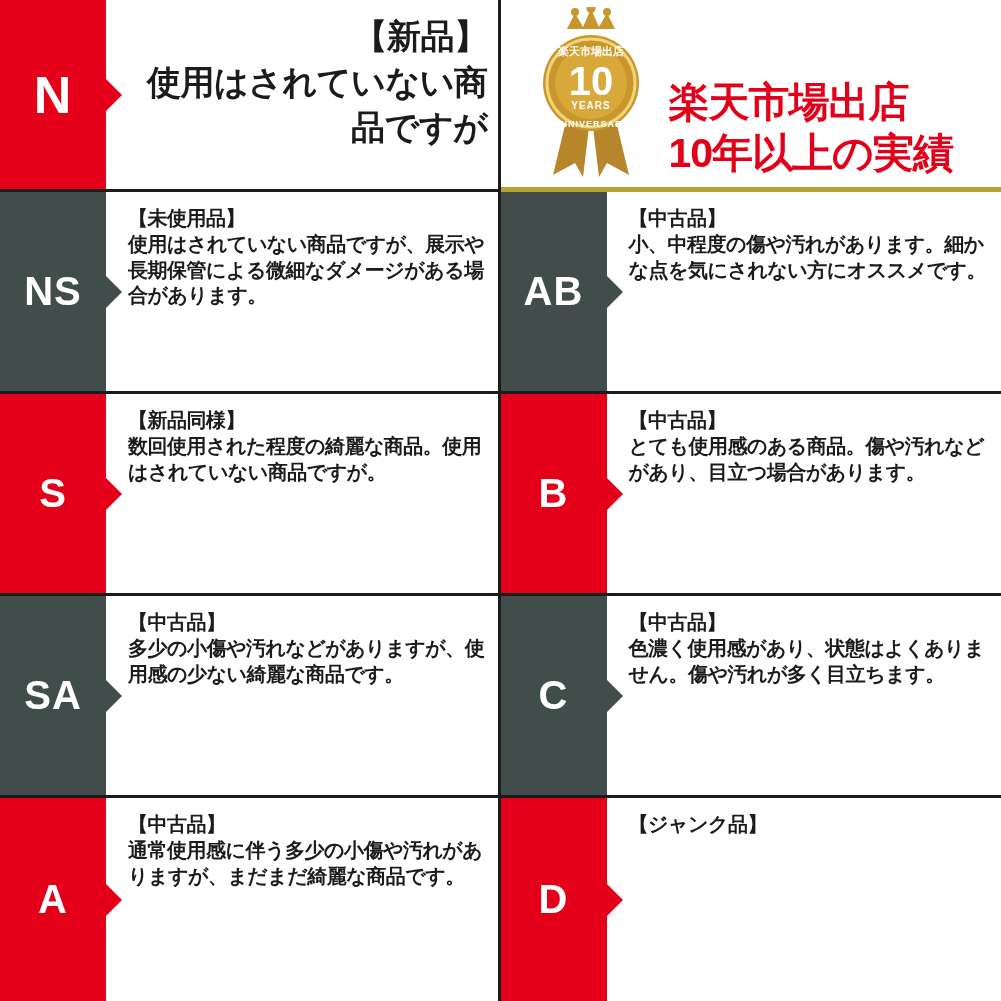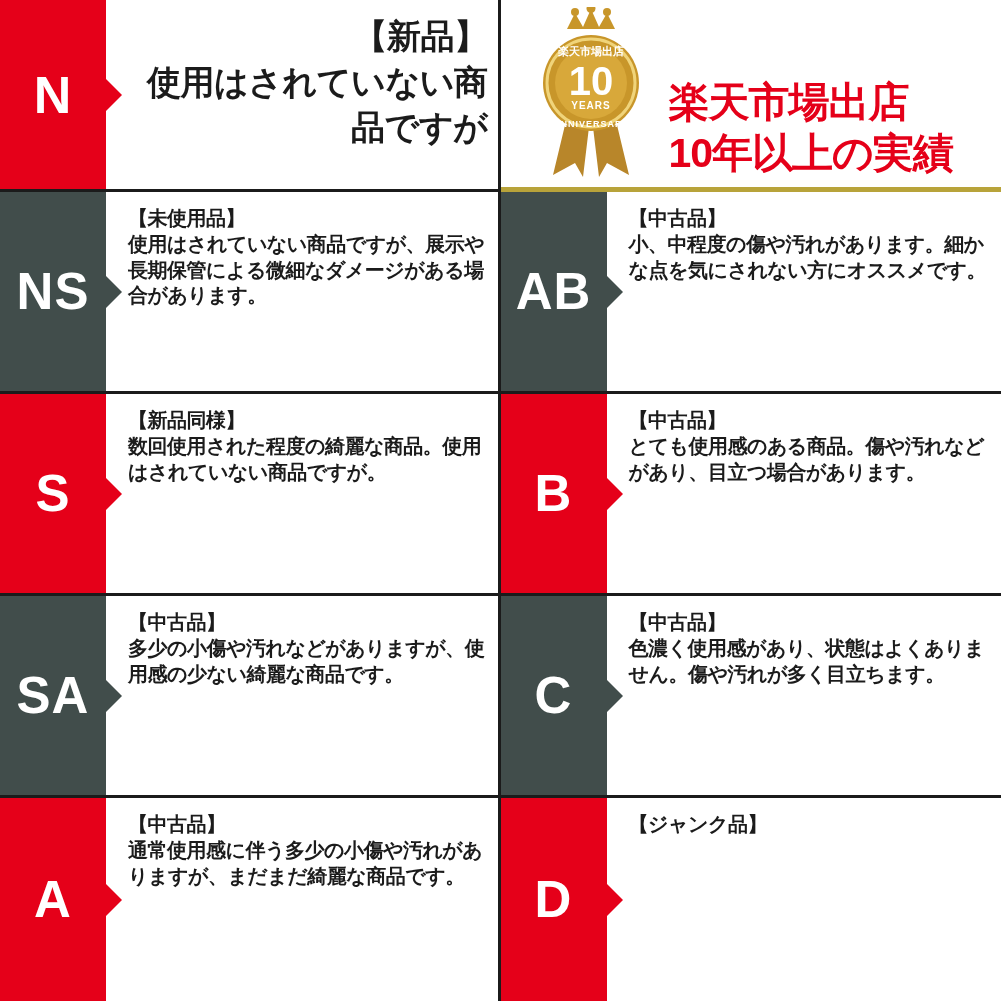--- a/index.html
+++ b/index.html
@@ -45,21 +45,21 @@
   }
   
   .rank {
     position: relative;
     flex: 0 0 106px;
     display: flex;
     align-items: center;
     justify-content: center;
     color: #ffffff;
     font-weight: bold;
-    font-size: 51px;
+    font-size: 40px;
     letter-spacing: 1px;
   }
   .rank.red { background: #e50019; }
   .rank.gray { background: #414d4b; }
   .rank .arrow {
     position: absolute;
     right: -16px;
     top: 50%;
     transform: translateY(-50%);
     width: 0;

